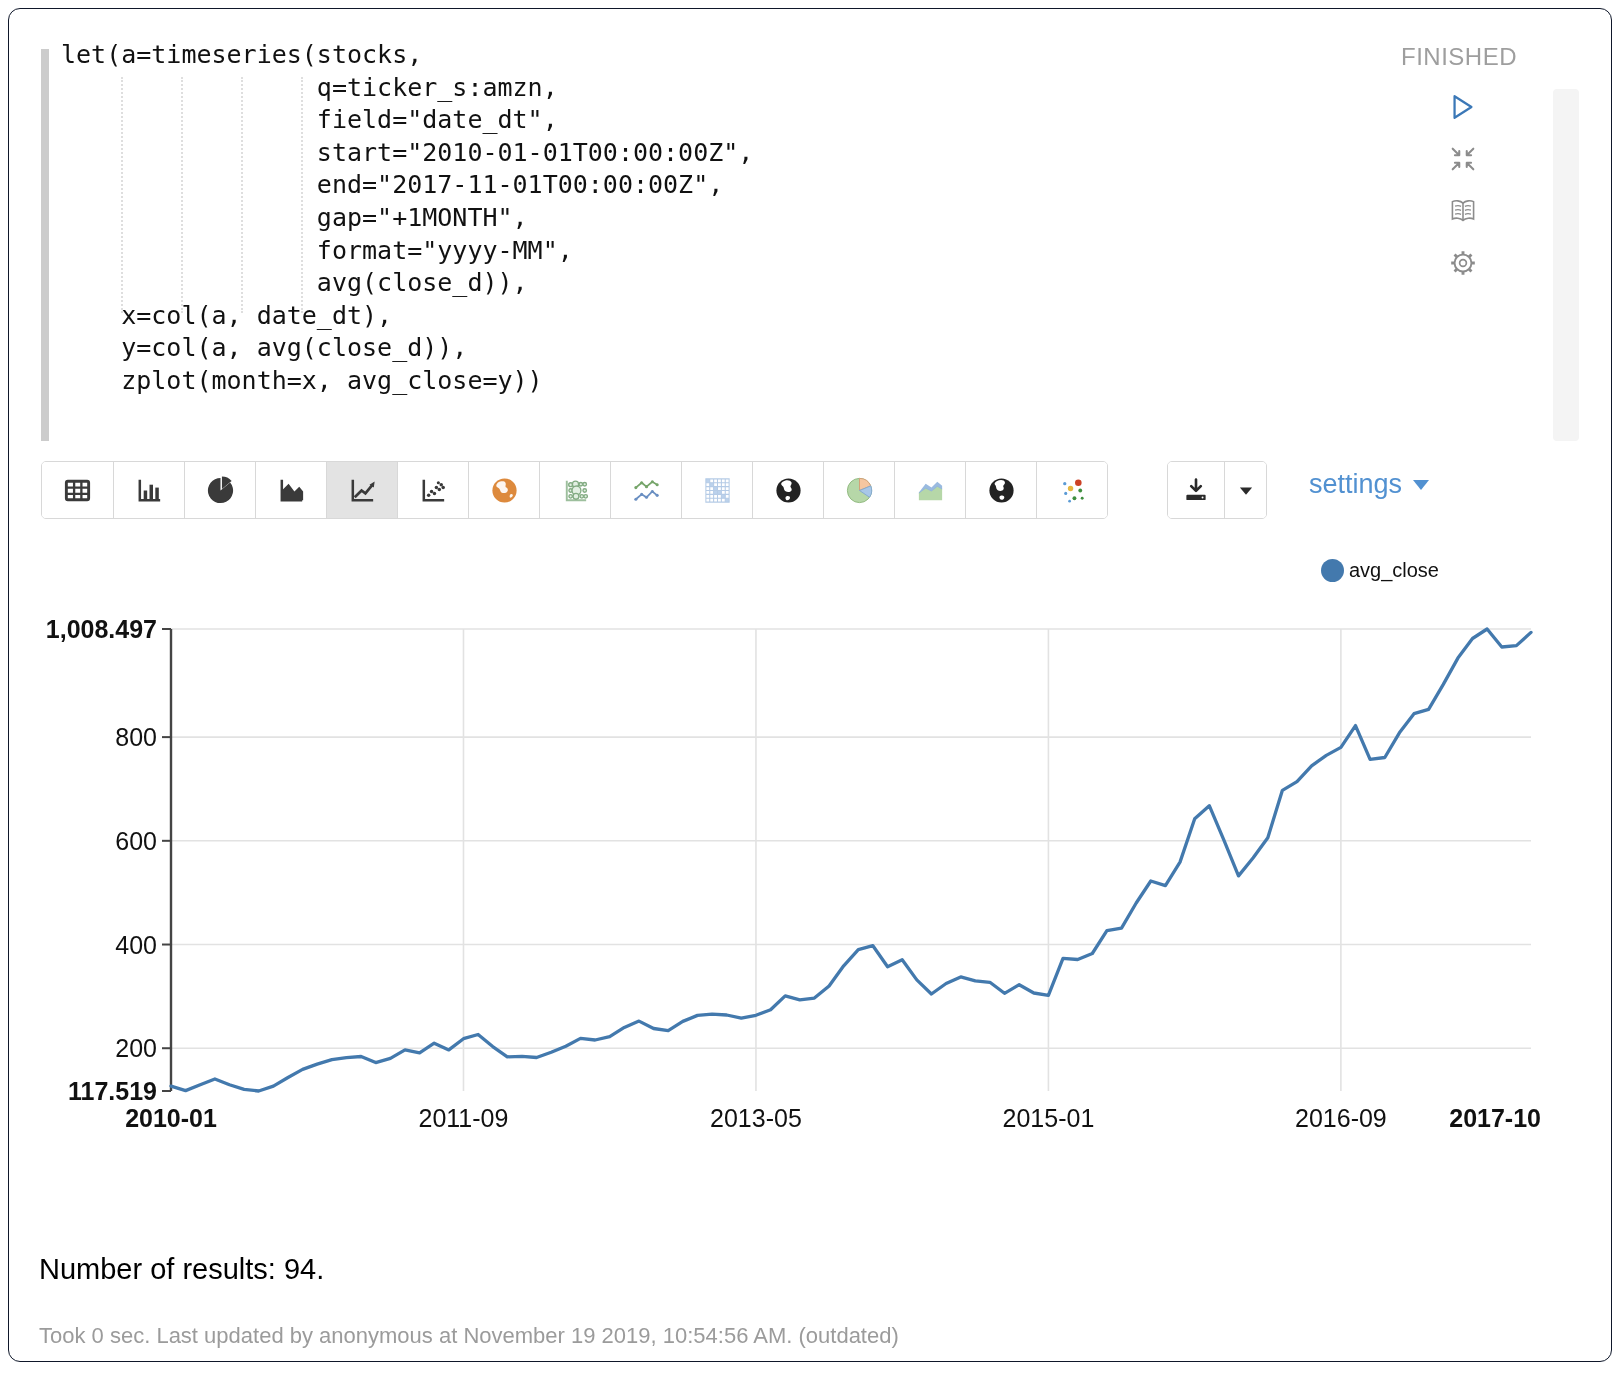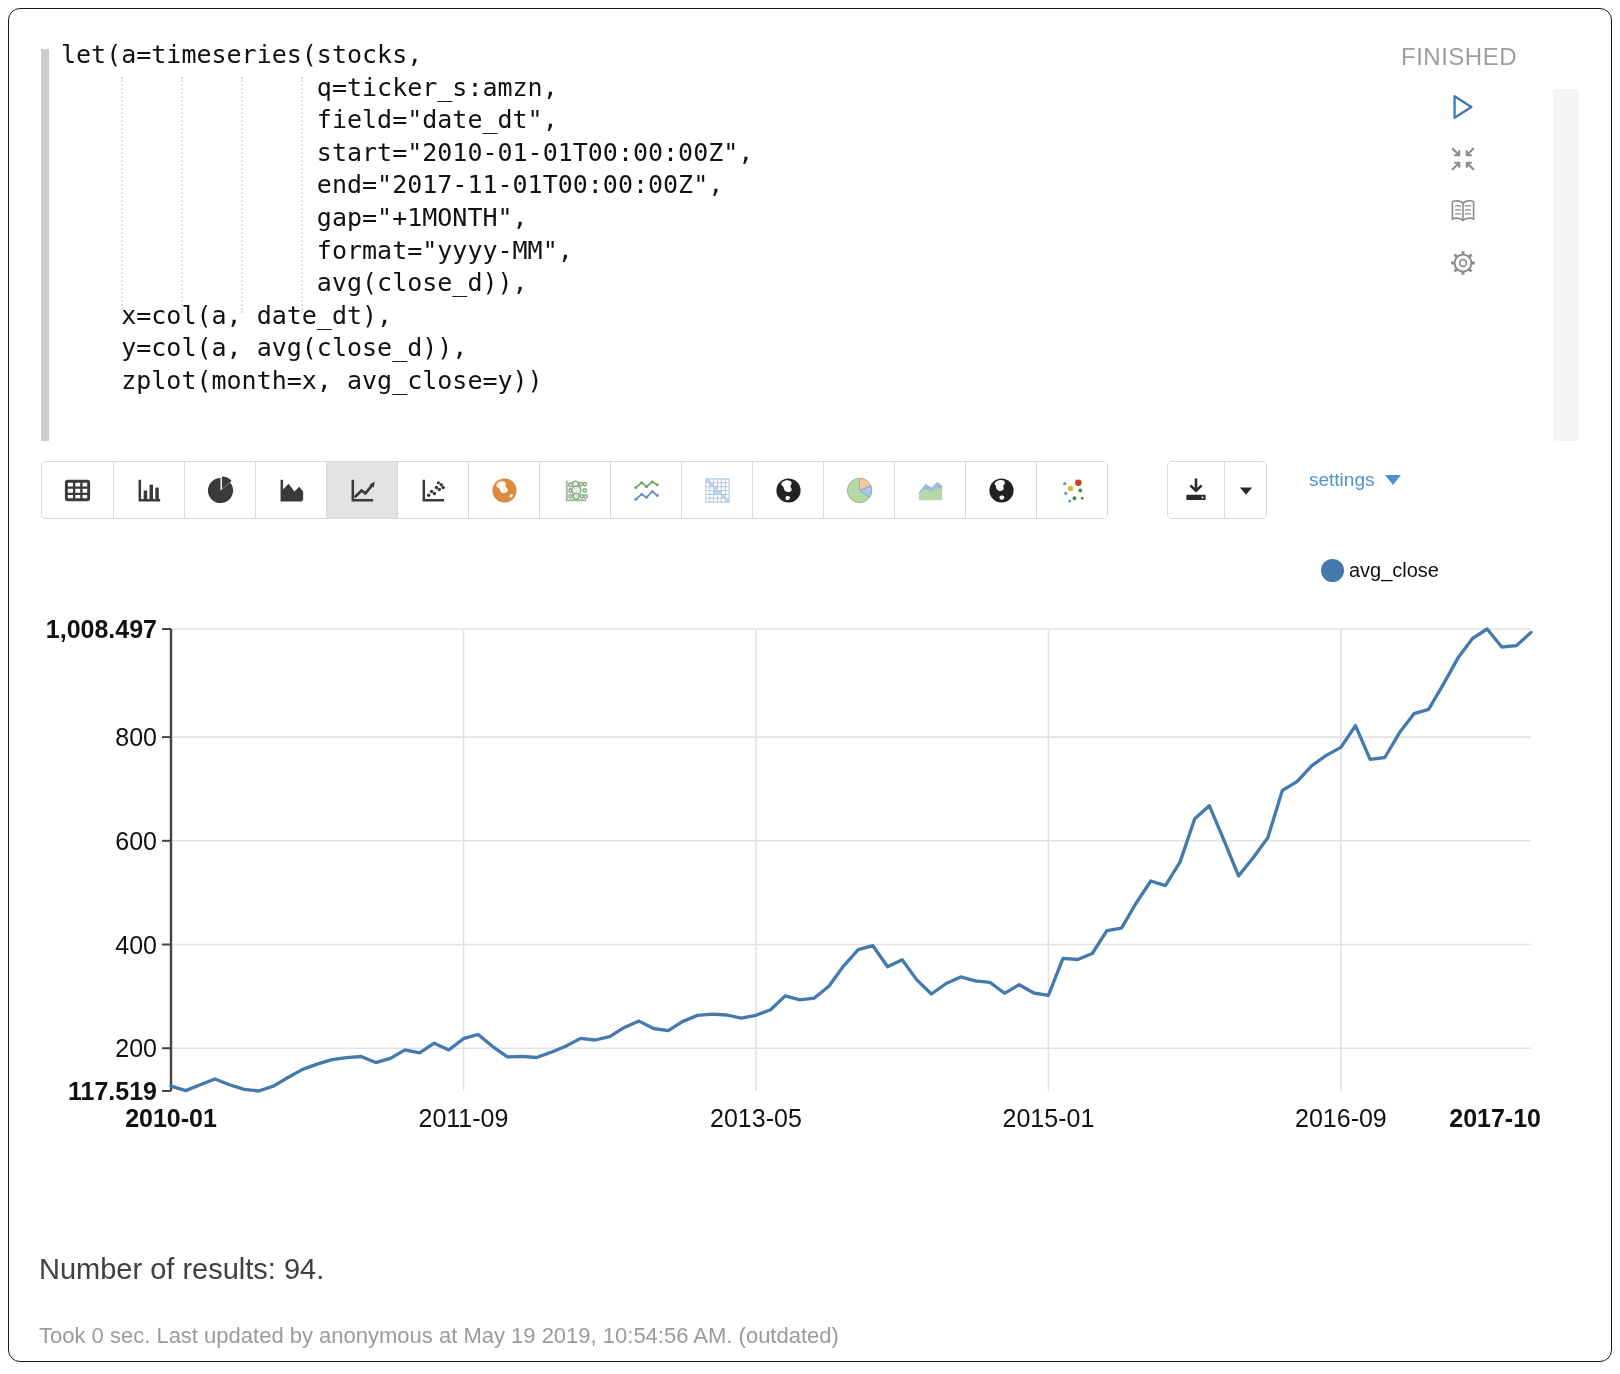--- a/index.html
+++ b/index.html
@@ -19,28 +19,28 @@
   .toolbar{position:absolute;left:32px;top:452px;right:32px;height:58px;}
   .btn-group{position:absolute;top:0;display:flex;border:1px solid #d8d8d8;border-radius:5px;overflow:hidden;background:#fff;}
   .viz-btn{width:71px;height:56px;display:flex;align-items:center;justify-content:center;background:#fff;border:none;border-left:1px solid #d8d8d8;padding:0;cursor:pointer;}
   .viz-btn:first-child{border-left:none;}
   .viz-btn.selected{background:#e3e3e3;}
   .viz-btn svg{width:31px;height:31px;}
   .dl-group{left:1126px;}
   .dl-btn{width:56px;height:56px;display:flex;align-items:center;justify-content:center;background:#fff;border:none;padding:0;cursor:pointer;}
   .caret-btn{width:42px;height:56px;display:flex;align-items:center;justify-content:center;background:#fff;border:none;border-left:1px solid #d8d8d8;padding:0;cursor:pointer;}
   .dl-btn svg,.caret-btn svg{width:28px;height:28px;}
-  .settings{position:absolute;left:1268px;top:8px;font-size:19px;color:#5291d1;display:flex;align-items:center;gap:10px;cursor:pointer;}
+  .settings{position:absolute;left:1268px;top:8px;font-size:27px;color:#5291d1;display:flex;align-items:center;gap:10px;cursor:pointer;}
   
   .legend{position:absolute;top:550px;right:172px;display:flex;align-items:center;gap:5px;font-size:20px;color:#111;cursor:pointer;}
   .legend .dot{width:23px;height:23px;border-radius:50%;}
   #chart-svg{position:absolute;left:0;top:588px;width:1604px;height:580px;}
   #chart-svg text{font-family:"Liberation Sans",sans-serif;fill:#111;}
   
-  .results{position:absolute;left:30px;top:1244px;font-size:29px;color:#404040;}
+  .results{position:absolute;left:30px;top:1244px;font-size:29px;color:#000000;}
   .meta{position:absolute;left:30px;top:1314px;font-size:22px;color:#9b9b9b;}
 </style>
 </head>
 <body>
 
 <div class="card">
 
   <div class="gutter"></div>
   <pre class="code">let(a=timeseries(stocks,
                  q=ticker_s:amzn,
@@ -292,14 +292,14 @@
       <text x="148" y="502.99999999999994" text-anchor="end" font-size="25" font-weight="700">117.519</text>
       <text x="162" y="530" text-anchor="middle" font-size="25" font-weight="700">2010-01</text>
       <text x="454.4731182795699" y="530" text-anchor="middle" font-size="25" font-weight="400">2011-09</text>
       <text x="746.9462365591398" y="530" text-anchor="middle" font-size="25" font-weight="400">2013-05</text>
       <text x="1039.4193548387098" y="530" text-anchor="middle" font-size="25" font-weight="400">2015-01</text>
       <text x="1331.8924731182797" y="530" text-anchor="middle" font-size="25" font-weight="400">2016-09</text>
       <text x="1532" y="530" text-anchor="end" font-size="25" font-weight="700">2017-10</text>
     </svg>
 
   <div class="results">Number of results: 94.</div>
-  <div class="meta">Took 0 sec. Last updated by anonymous at May 19 2019, 10:54:56 AM. (outdated)</div>
+  <div class="meta">Took 0 sec. Last updated by anonymous at November 19 2019, 10:54:56 AM. (outdated)</div>
 </div>
 
 </body></html>

